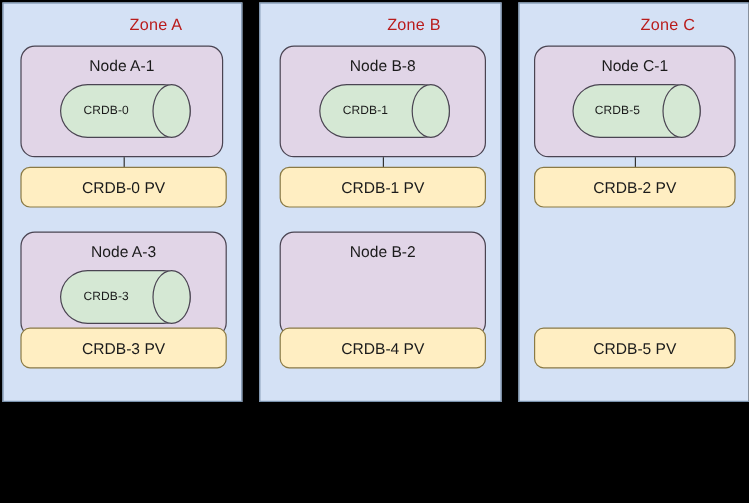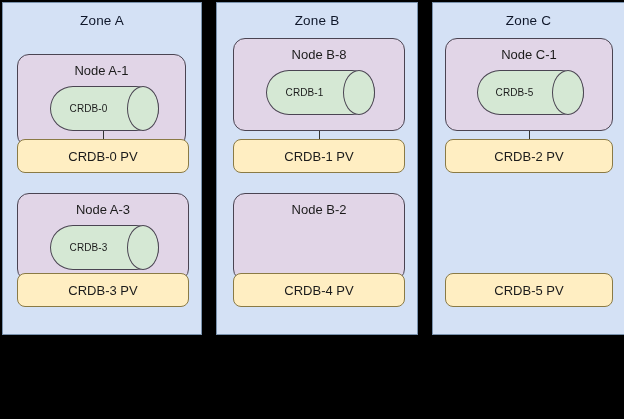--- a/index.html
+++ b/index.html
@@ -38,22 +38,23 @@
   .zone-b { left: 216px; width: 202px; }
   .zone-c { left: 432px; width: 192px; border-right: none; }
 
   .zone-title {
     position: absolute;
     top: 10px;
     left: 0;
     width: 100%;
     text-align: center;
     font-size: 13.5px;
-    color: #0f172a;
+    color: #b91c1c;
     letter-spacing: 0.2px;
+    padding-left: 28px;
   }
 
   
   .node {
     position: absolute;
     background: #e1d5e7;
     border: 1px solid #4a4452;
     border-radius: 12px;
     box-sizing: border-box;
   }
@@ -130,21 +131,21 @@
   }
 </style>
 </head>
 <body>
 
 <div id="canvas">
 
   <div class="zone zone-a">
     <div class="zone-title">Zone A</div>
 
-    <div class="node slot1" style="left:14px; width:169px;margin-top:16px;">
+    <div class="node slot1" style="left:14px; width:169px;">
       <div class="node-title">Node A-1</div>
       <div class="pod" style="left:32px; top:31px; width:109px;">
         <div class="pod-label">CRDB-0</div>
         <div class="pod-cap"></div>
       </div>
     </div>
     <div class="connector" style="left:100px; top:128px; height:9px;"></div>
     <div class="pv pv1" style="left:14px; width:172px;">CRDB-0 PV</div>
 
     <div class="node slot2" style="left:14px; width:172px;">

